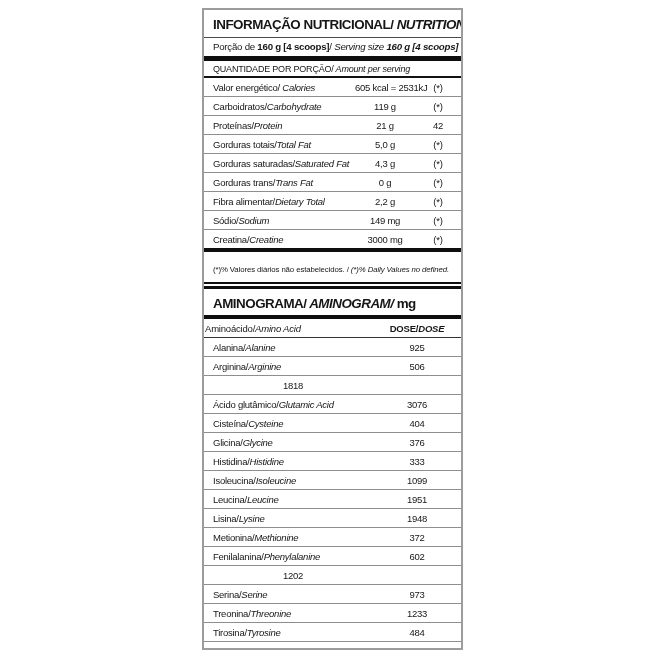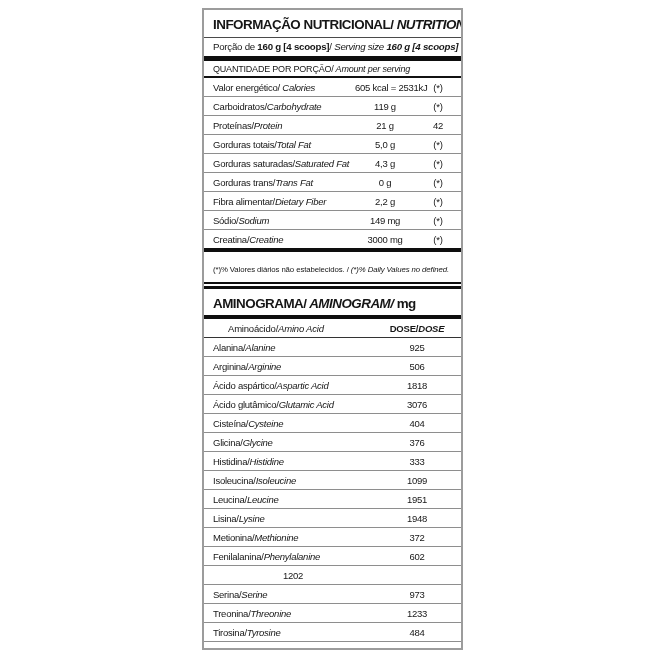--- a/index.html
+++ b/index.html
@@ -47,21 +47,21 @@
   .double-rule{
     margin-top:8px;height:7px;box-sizing:border-box;
     border-top:2.5px solid #0e0e0e;border-bottom:3.5px solid #0e0e0e;
   }
   .amino-title{
     padding:7px 9px 4px 9px;font-size:13.4px;font-weight:bold;
     letter-spacing:-0.5px;border-bottom:4px solid #0e0e0e;white-space:nowrap;
   }
   .amino-head{
     display:grid;grid-template-columns:1fr 88px;
-    padding:4px 0 3px 24px;font-size:9.5px;letter-spacing:-0.2px;
+    padding:4px 0 3px 1px;font-size:9.5px;letter-spacing:-0.2px;
     border-bottom:1.5px solid #333;align-items:center;
   }
   .amino-head .dose{text-align:center;font-weight:bold;}
   .arow{
     display:grid;grid-template-columns:1fr 88px;height:18px;
     align-items:center;font-size:9.5px;letter-spacing:-0.25px;
     border-bottom:1px solid #8e8e8e;padding-left:9px;white-space:nowrap;
   }
 </style>
 </head>
@@ -103,21 +103,21 @@
     <span class="lbl"><span>Gorduras saturadas/</span><i>Saturated Fat</i></span>
     <span class="amt">4,3 g</span>
     <span class="dv">(*)</span>
   </div>
   <div class="trow">
     <span class="lbl"><span>Gorduras trans/</span><i>Trans Fat</i></span>
     <span class="amt">0 g</span>
     <span class="dv">(*)</span>
   </div>
   <div class="trow">
-    <span class="lbl"><span>Fibra alimentar/</span><i>Dietary Fiber</i></span>
+    <span class="lbl"><span>Fibra alimentar/</span><i>Dietary Total</i></span>
     <span class="amt">2,2 g</span>
     <span class="dv">(*)</span>
   </div>
   <div class="trow">
     <span class="lbl"><span>Sódio/</span><i>Sodium</i></span>
     <span class="amt">149 mg</span>
     <span class="dv">(*)</span>
   </div>
   <div class="trow last">
     <span class="lbl"><span>Creatina/</span><i>Creatine</i></span>
@@ -140,21 +140,20 @@
 
   <div class="arow">
     <span class="lbl"><span>Alanina/</span><i>Alanine</i></span>
     <span class="val">925</span>
   </div>
   <div class="arow">
     <span class="lbl"><span>Arginina/</span><i>Arginine</i></span>
     <span class="val">506</span>
   </div>
   <div class="arow">
-    <span class="lbl"><span>Ácido aspártico/</span><i>Aspartic Acid</i></span>
     <span class="val">1818</span>
   </div>
   <div class="arow">
     <span class="lbl"><span>Ácido glutâmico/</span><i>Glutamic Acid</i></span>
     <span class="val">3076</span>
   </div>
   <div class="arow">
     <span class="lbl"><span>Cisteína/</span><i>Cysteine</i></span>
     <span class="val">404</span>
   </div>

